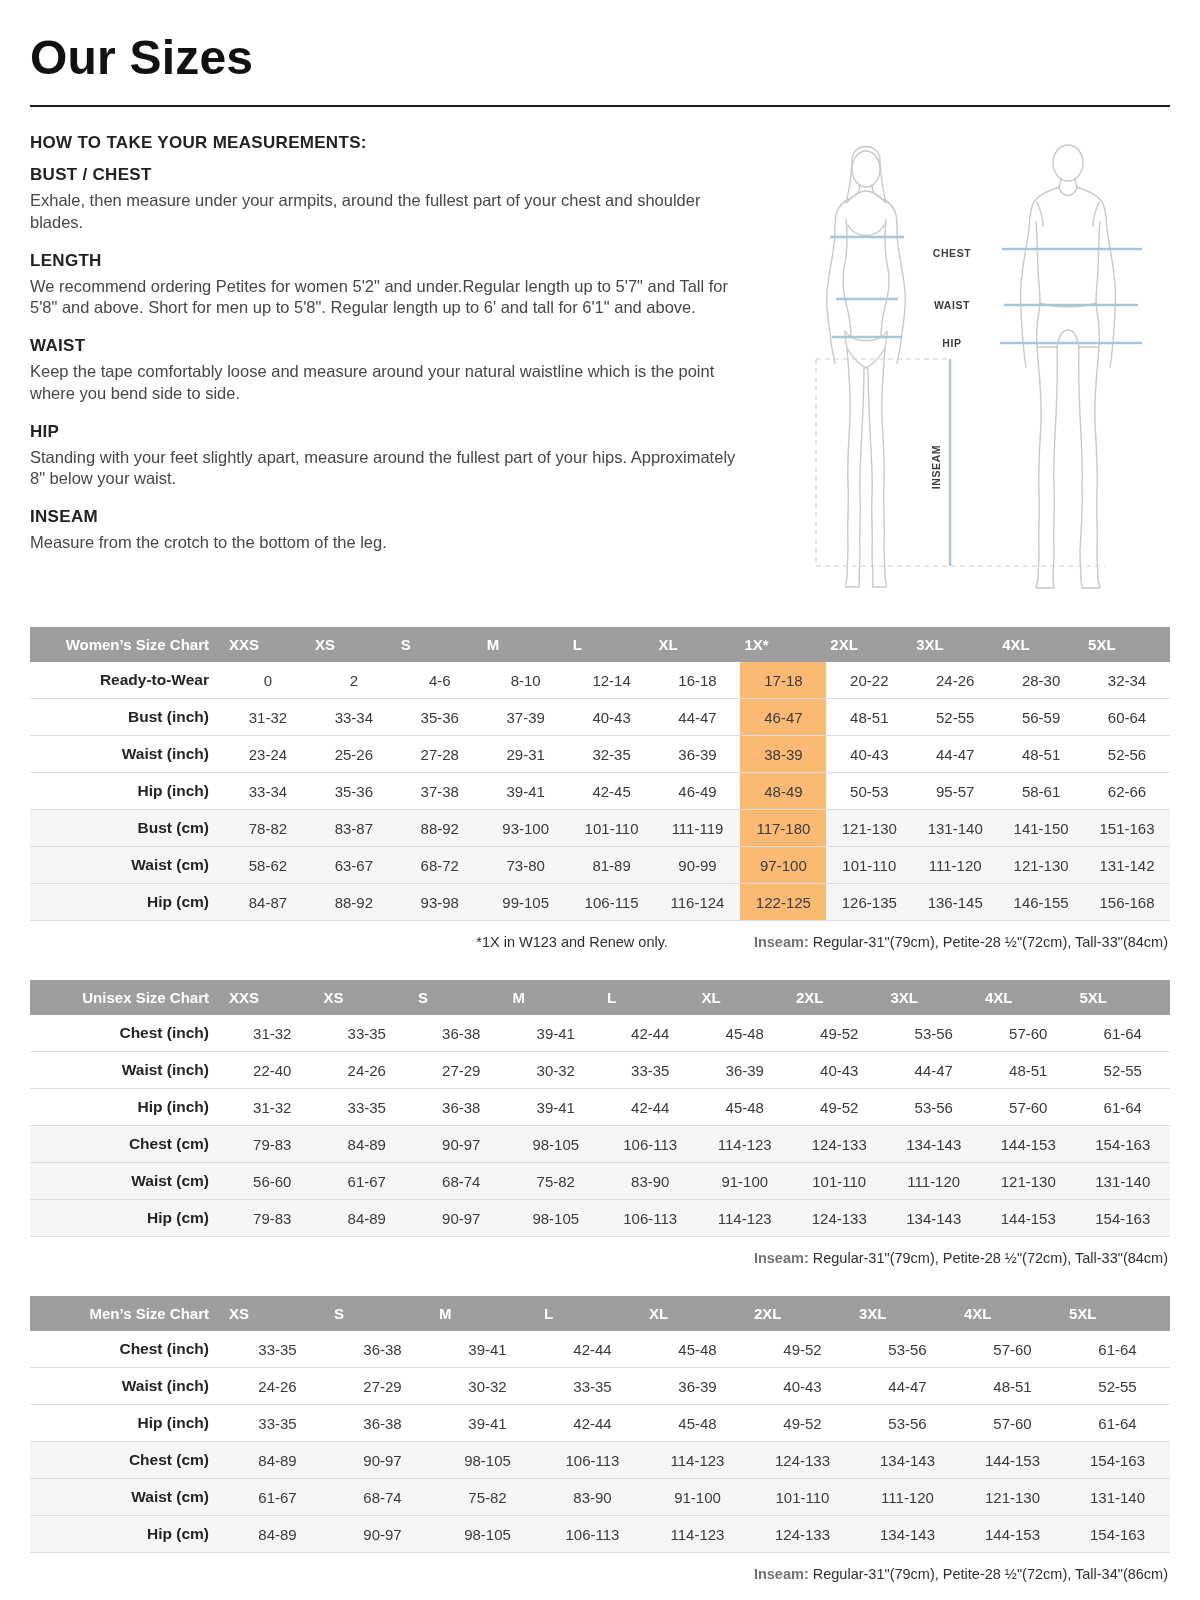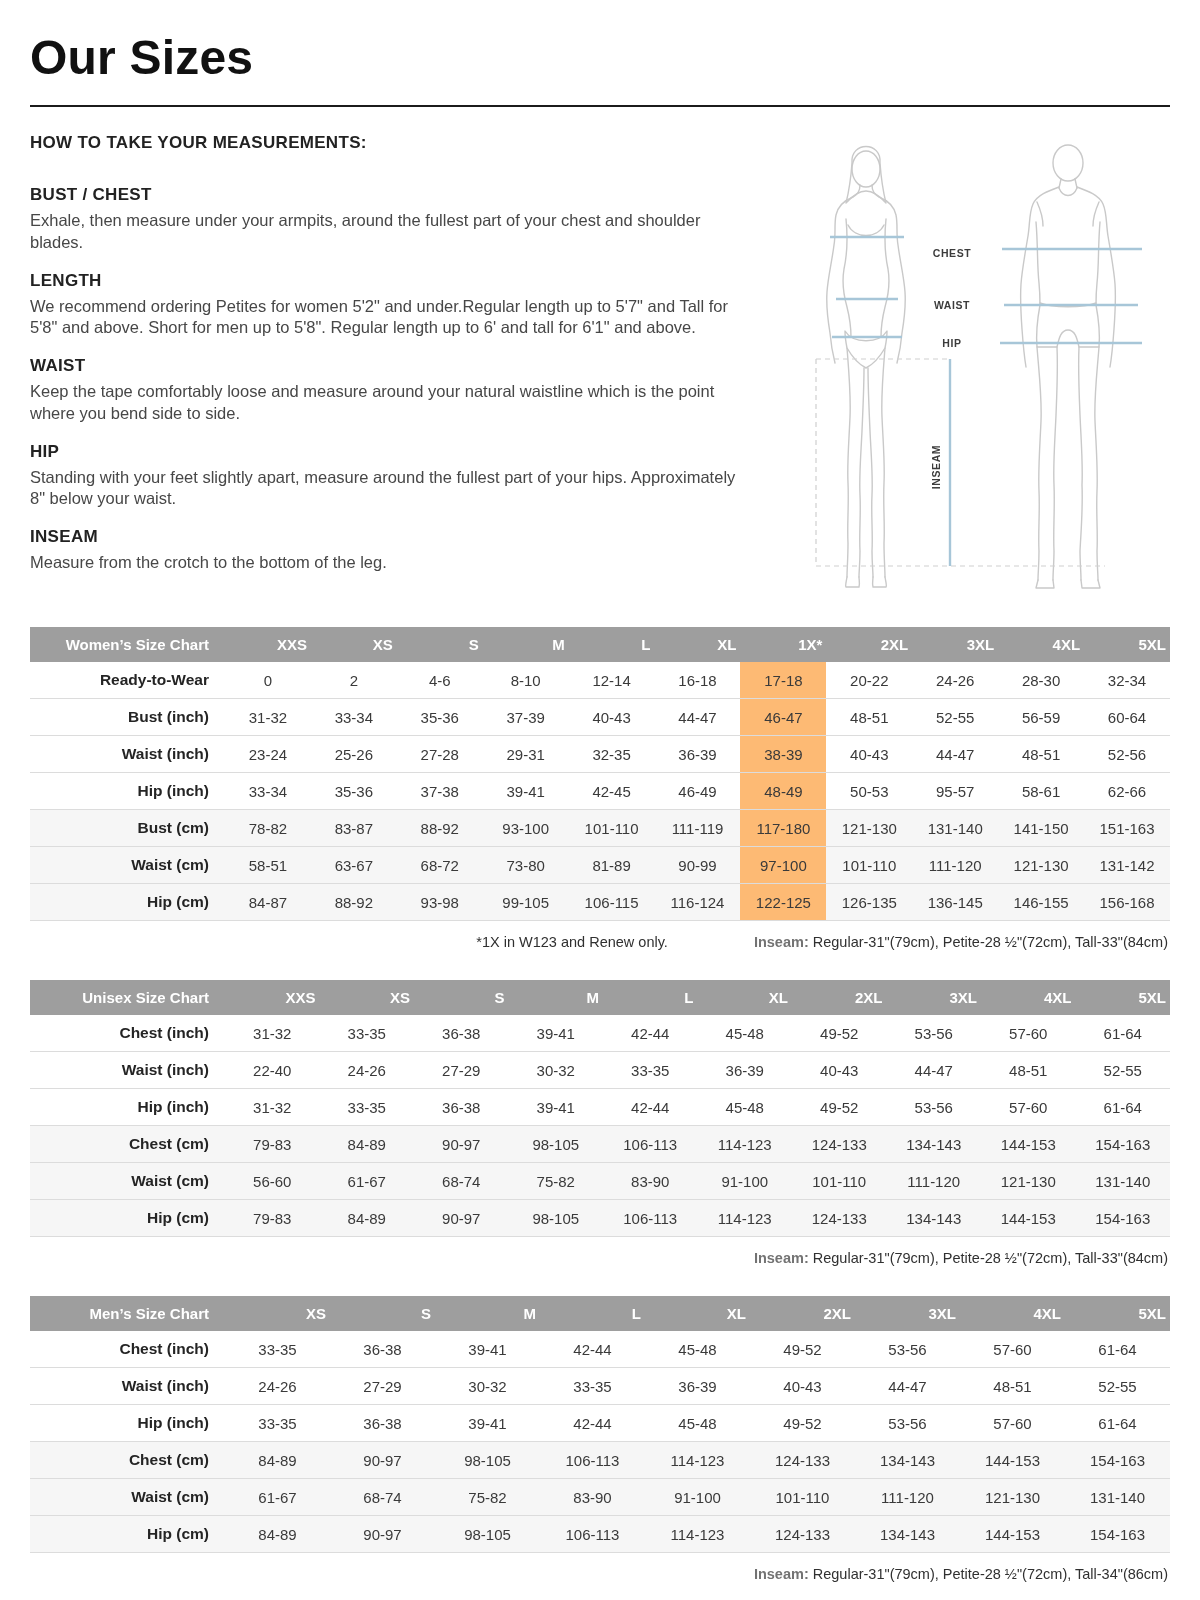--- a/index.html
+++ b/index.html
@@ -24,21 +24,21 @@
     margin: 0 0 26px 0;
   }
 
   .top-block { display: flex; justify-content: space-between; align-items: flex-start; }
   .instructions { width: 720px; }
   .instructions h2 {
     font-size: 17px;
     font-weight: bold;
     color: #222222;
     letter-spacing: 0.3px;
-    margin-bottom: 32px;
+    margin-bottom: 12px;
   }
   .section { margin-bottom: 17px; }
   .section h3 {
     font-size: 17px;
     font-weight: bold;
     color: #222222;
     letter-spacing: 0.3px;
     margin-bottom: 5px;
   }
   .section p {
@@ -69,21 +69,21 @@
   table.size-table {
     width: 100%;
     border-collapse: collapse;
     table-layout: fixed;
   }
   table.size-table thead th {
     background: #9e9e9e;
     color: #ffffff;
     font-size: 15px;
     font-weight: bold;
-    text-align: right;
+    text-align: left;
     padding: 9px 4px;
   }
   table.size-table th.label-col {
     width: 195px;
     text-align: right;
     padding-right: 16px;
   }
   table.size-table tbody tr { border-bottom: 1px solid #dcdcdc; background: #ffffff; }
   table.size-table tbody tr.cm-row { background: #f6f6f6; }
   table.size-table tbody th.label-col {
@@ -299,21 +299,21 @@
             <td>101-110</td>
             <td>111-119</td>
             <td class="hl">117-180</td>
             <td>121-130</td>
             <td>131-140</td>
             <td>141-150</td>
             <td>151-163</td>
           </tr>
           <tr class="cm-row">
             <th class="label-col">Waist (cm)</th>
-            <td>58-51</td>
+            <td>58-62</td>
             <td>63-67</td>
             <td>68-72</td>
             <td>73-80</td>
             <td>81-89</td>
             <td>90-99</td>
             <td class="hl">97-100</td>
             <td>101-110</td>
             <td>111-120</td>
             <td>121-130</td>
             <td>131-142</td>

